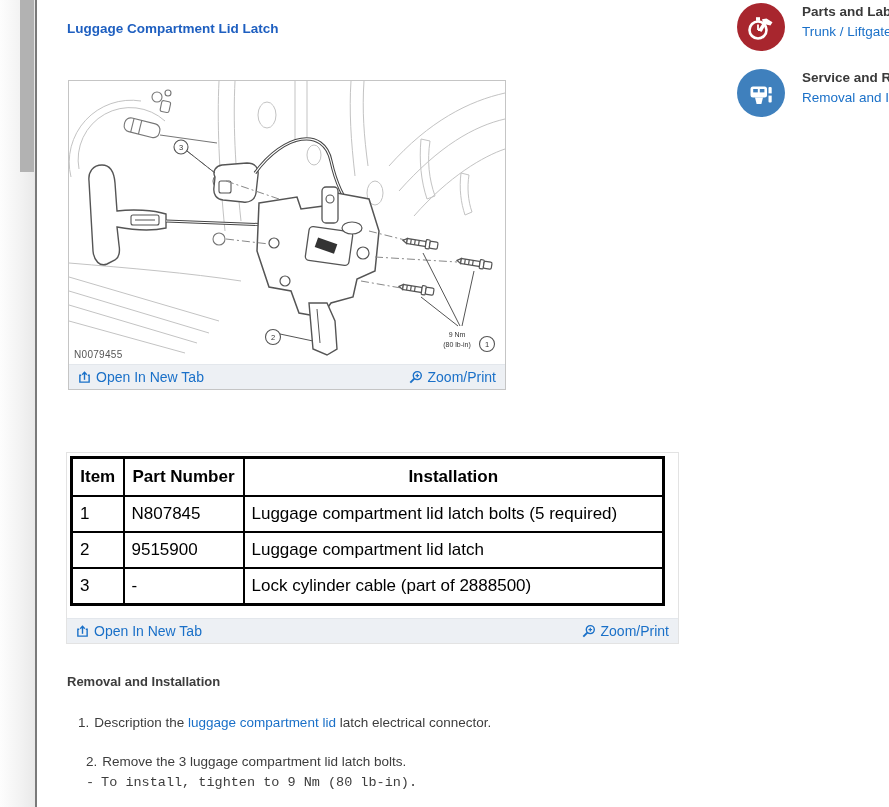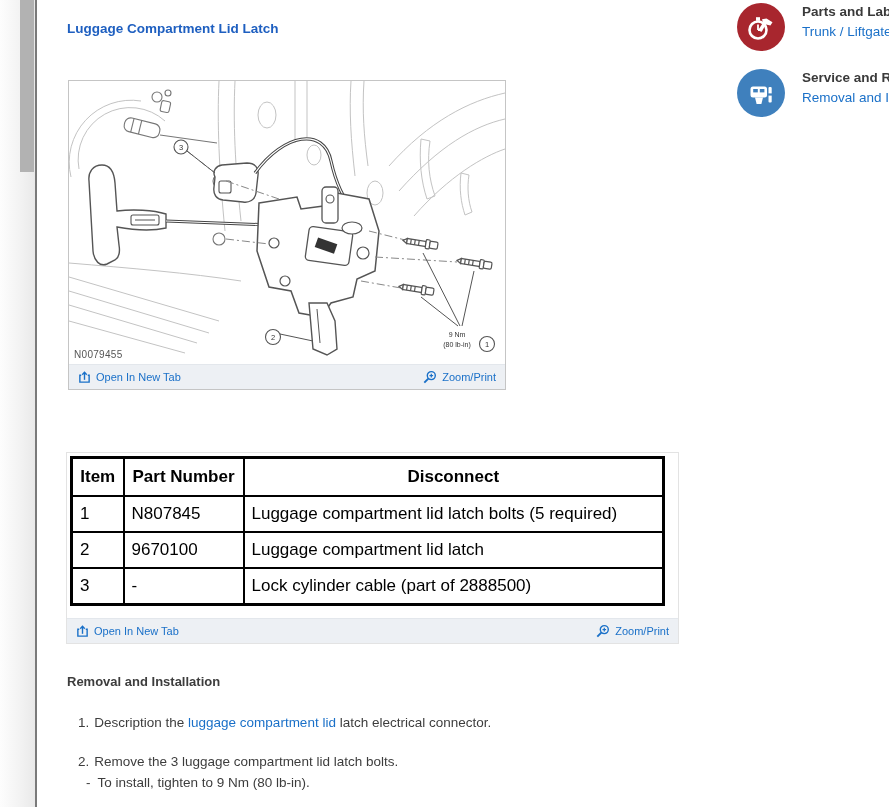--- a/index.html
+++ b/index.html
@@ -51,21 +51,21 @@
     position:absolute;left:5px;top:268px;
     font-size:10px;color:#555;letter-spacing:.3px;
   }
   .media-bar{
     height:25px;background:#edf0f4;border-top:1px solid #e3e7ec;
     display:flex;align-items:center;justify-content:space-between;
     padding:0 9px;box-sizing:border-box;flex:0 0 auto;
   }
   .bar-link{
     display:inline-flex;align-items:center;gap:5px;
-    color:#1a70c8;font-size:11px;cursor:pointer;white-space:nowrap;
+    color:#1a70c8;font-size:14px;cursor:pointer;white-space:nowrap;
   }
   .bar-link svg{flex:0 0 auto;}
   
   .table-block{
     position:absolute;left:66px;top:452px;width:613px;
     border:1px solid #e3e3e3;background:#fff;box-sizing:border-box;
   }
   table.parts{
     border-collapse:collapse;margin:3px 3px 12px 3px;
     width:595px;table-layout:fixed;
@@ -253,32 +253,32 @@
   <table class="parts">
     <colgroup>
         <col class="col-item">
         <col class="col-part">
         <col>
       </colgroup>
     <thead>
       <tr>
         <th>Item</th>
         <th>Part Number</th>
-        <th>Disconnect</th>
+        <th>Installation</th>
       </tr>
     </thead>
     <tbody>
       <tr>
         <td>1</td>
         <td>N807845</td>
         <td>Luggage compartment lid latch bolts (5 required)</td>
       </tr>
       <tr>
         <td>2</td>
-        <td>9670100</td>
+        <td>9515900</td>
         <td>Luggage compartment lid latch</td>
       </tr>
       <tr>
         <td>3</td>
         <td>-</td>
         <td>Lock cylinder cable (part of 2888500)</td>
       </tr>
     </tbody>
   </table>
   <div class="media-bar">
@@ -301,25 +301,25 @@
     </span>
   </div>
 </div>
 
 <div class="proc-heading">Removal and Installation</div>
 
 <div class="step" style="top:715px;">
   <span class="num">1.</span><span>Description the </span><span class="text-link">luggage compartment lid</span><span> latch electrical connector.</span>
 </div>
 
-<div class="step" style="top:754px;">
+<div class="step" style="top:754px;margin-left:8px;">
   <span class="num">2.</span><span>Remove the 3 luggage compartment lid latch bolts.</span>
 </div>
 
-<div class="step-sub" style="top:775px;">
+<div class="step-sub" style="top:775px;font-family:Liberation Mono, monospace;">
   <span class="dash">-</span><span>To install, tighten to 9 Nm (80 lb-in).</span>
 </div>
 
 <svg class="rp-icon" style="top:3px;" viewBox="0 0 48 48">
   <circle cx="24" cy="24" r="24" fill="#a8262e"></circle>
   <circle cx="21" cy="27" r="8.5" fill="none" stroke="#fff" stroke-width="2.6"></circle>
   <rect x="19" y="14.2" width="4" height="3.6" fill="#fff"></rect>
   <path d="M21 27 L21 21.5 M21 27 L25.2 27" stroke="#fff" stroke-width="1.8" fill="none"></path>
   <path d="M29.5 15.5 l6 3.8 -2.1 3.3 -4.4 -1 -4.6 7.4 -3.2 -2 4.8 -7.3 -1 -3.5 z" fill="#fff"></path>
 </svg>

